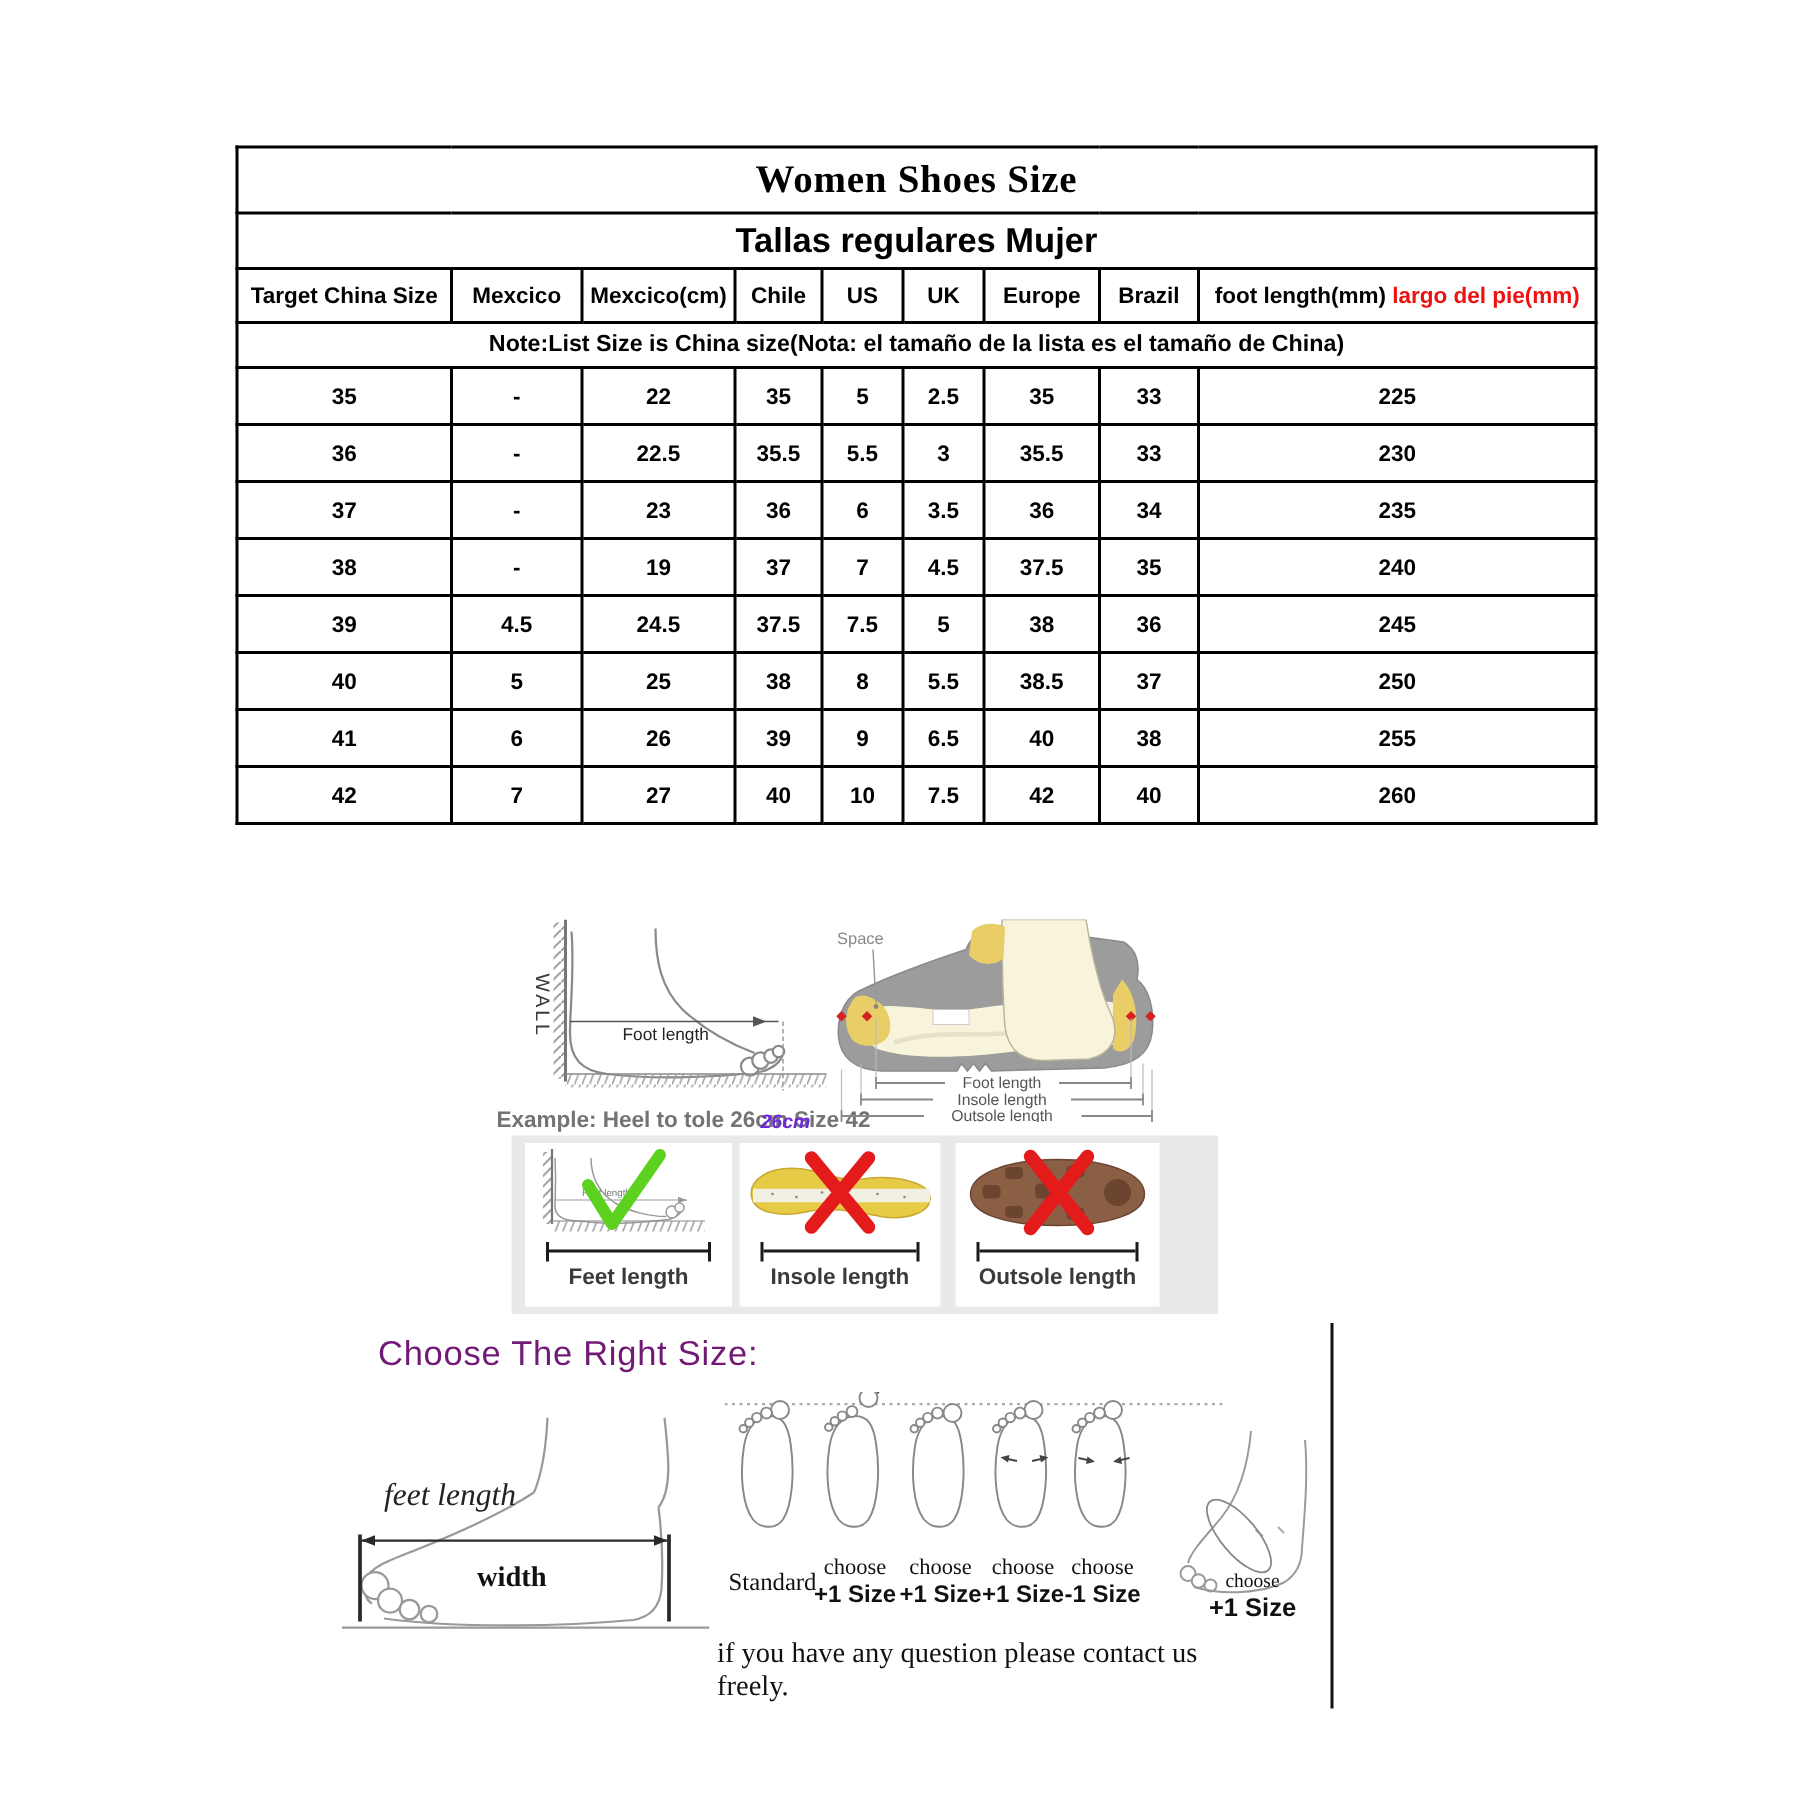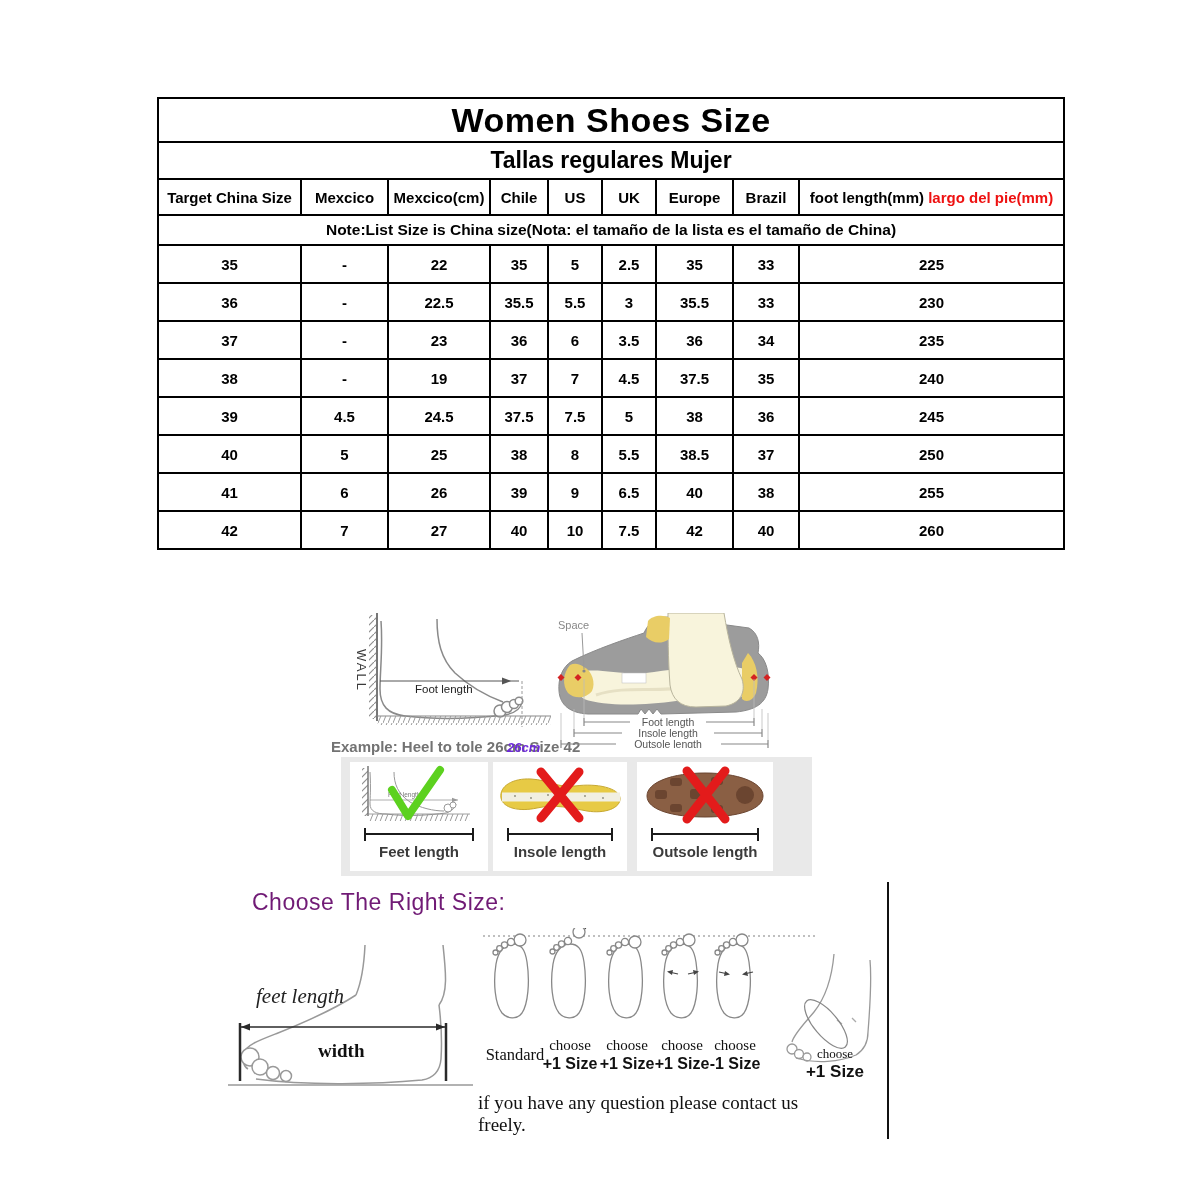--- a/index.html
+++ b/index.html
@@ -5,21 +5,21 @@
   html,body { margin:0; padding:0; }
   body { width:1200px; height:1200px; background:#fff; position:relative;
          font-family:"Liberation Sans",sans-serif; }
   .canvas { position:absolute; left:0; top:0; width:1200px; height:1200px; background:#fff; overflow:hidden; }
 
   
   table.size-table { position:absolute; left:157px; top:97px; width:906px;
     border-collapse:collapse; table-layout:fixed; }
   .size-table td, .size-table th { border:2px solid #000; text-align:center; vertical-align:middle;
     font-weight:bold; color:#000; padding:0; overflow:hidden; }
-  .title-cell   { font-size:34px; height:42px; letter-spacing:0.5px; }
+  .title-cell   { font-size:26px; height:42px; letter-spacing:0.5px;font-family:Liberation Serif, serif; }
   .subtitle-cell{ font-size:23px; height:35px; }
   .note-cell    { font-size:15.5px; height:28px; color:#ee1111; }
   .size-table th { font-size:15px; height:34px; }
   .size-table tbody td { font-size:15px; height:36px; }
   .red { color:#ee1111; }
 
   
   .abs { position:absolute; }
   .example-note { left:331px; top:738px; font-size:15px; font-weight:bold; color:#737373; }
   .example-cm   { left:507px; top:740px; font-size:13px; font-weight:bold; color:#6d28d9;font-style:italic; }

